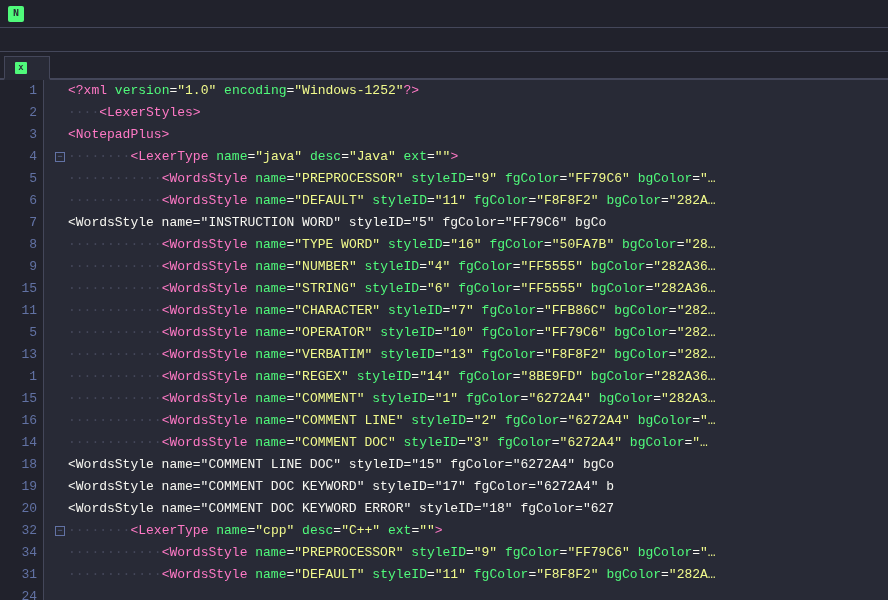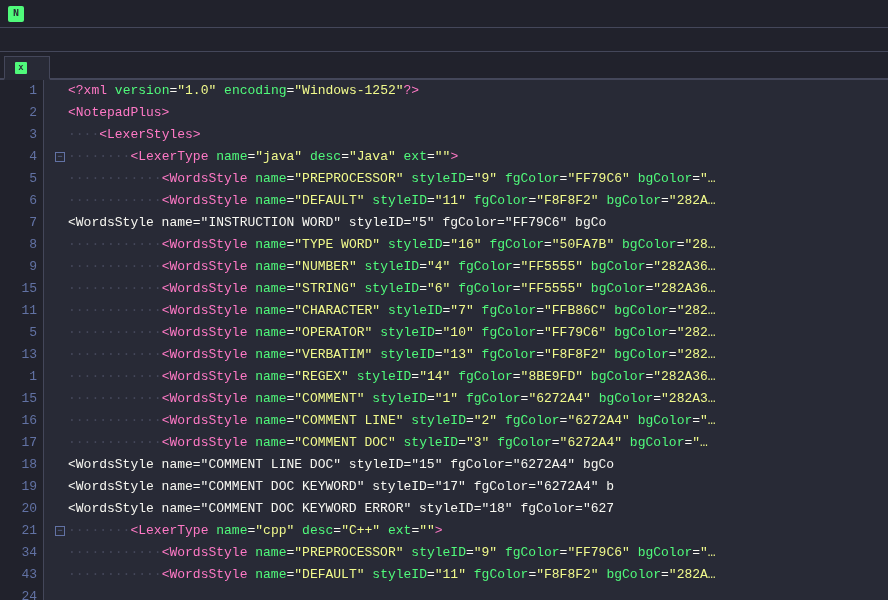--- a/index.html
+++ b/index.html
@@ -211,42 +211,42 @@
       <span class="line-number">7</span>
       <span class="line-number">8</span>
       <span class="line-number">9</span>
       <span class="line-number">15</span>
       <span class="line-number">11</span>
       <span class="line-number">5</span>
       <span class="line-number">13</span>
       <span class="line-number">1</span>
       <span class="line-number">15</span>
       <span class="line-number">16</span>
-      <span class="line-number">17</span>
+      <span class="line-number">14</span>
       <span class="line-number">18</span>
       <span class="line-number">19</span>
       <span class="line-number">20</span>
-      <span class="line-number">21</span>
+      <span class="line-number">32</span>
       <span class="line-number">34</span>
-      <span class="line-number">43</span>
+      <span class="line-number">31</span>
       <span class="line-number">24</span>
     </div>
 
   <div class="code-area" id="code-area">
       <div class="code-line">
         <span class="fold-col"></span>
         <span><span style="color:#FF79C6">&lt;?xml</span> <span style="color:#50FA7B">version</span><span style="color:#F8F8F2">=</span><span style="color:#F1FA8C">"1.0"</span> <span style="color:#50FA7B">encoding</span><span style="color:#F8F8F2">=</span><span style="color:#F1FA8C">"Windows-1252"</span><span style="color:#FF79C6">?&gt;</span></span>
       </div>
       <div class="code-line">
         <span class="fold-col"></span>
+        <span><span style="color:#44475A">····</span><span style="color:#FF79C6">&lt;LexerStyles&gt;</span></span>
+      </div>
+      <div class="code-line">
+        <span class="fold-col"></span>
         <span><span style="color:#FF79C6">&lt;NotepadPlus&gt;</span></span>
-      </div>
-      <div class="code-line">
-        <span class="fold-col"></span>
-        <span><span style="color:#44475A">····</span><span style="color:#FF79C6">&lt;LexerStyles&gt;</span></span>
       </div>
       <div class="code-line">
         <span class="fold-col">
           <span class="fold-box">−</span>
         </span>
         <span><span style="color:#44475A">········</span><span style="color:#FF79C6">&lt;LexerType</span> <span style="color:#50FA7B">name</span><span style="color:#F8F8F2">=</span><span style="color:#F1FA8C">"java"</span> <span style="color:#50FA7B">desc</span><span style="color:#F8F8F2">=</span><span style="color:#F1FA8C">"Java"</span> <span style="color:#50FA7B">ext</span><span style="color:#F8F8F2">=</span><span style="color:#F1FA8C">""</span><span style="color:#FF79C6">&gt;</span></span>
       </div>
       <div class="code-line">
         <span class="fold-col"></span>
         <span><span style="color:#44475A">············</span><span style="color:#FF79C6">&lt;WordsStyle</span> <span style="color:#50FA7B">name</span><span style="color:#F8F8F2">=</span><span style="color:#F1FA8C">"PREPROCESSOR"</span> <span style="color:#50FA7B">styleID</span><span style="color:#F8F8F2">=</span><span style="color:#F1FA8C">"9"</span> <span style="color:#50FA7B">fgColor</span><span style="color:#F8F8F2">=</span><span style="color:#F1FA8C">"FF79C6"</span> <span style="color:#50FA7B">bgColor</span><span style="color:#F8F8F2">=</span><span style="color:#F1FA8C">"…</span></span>

